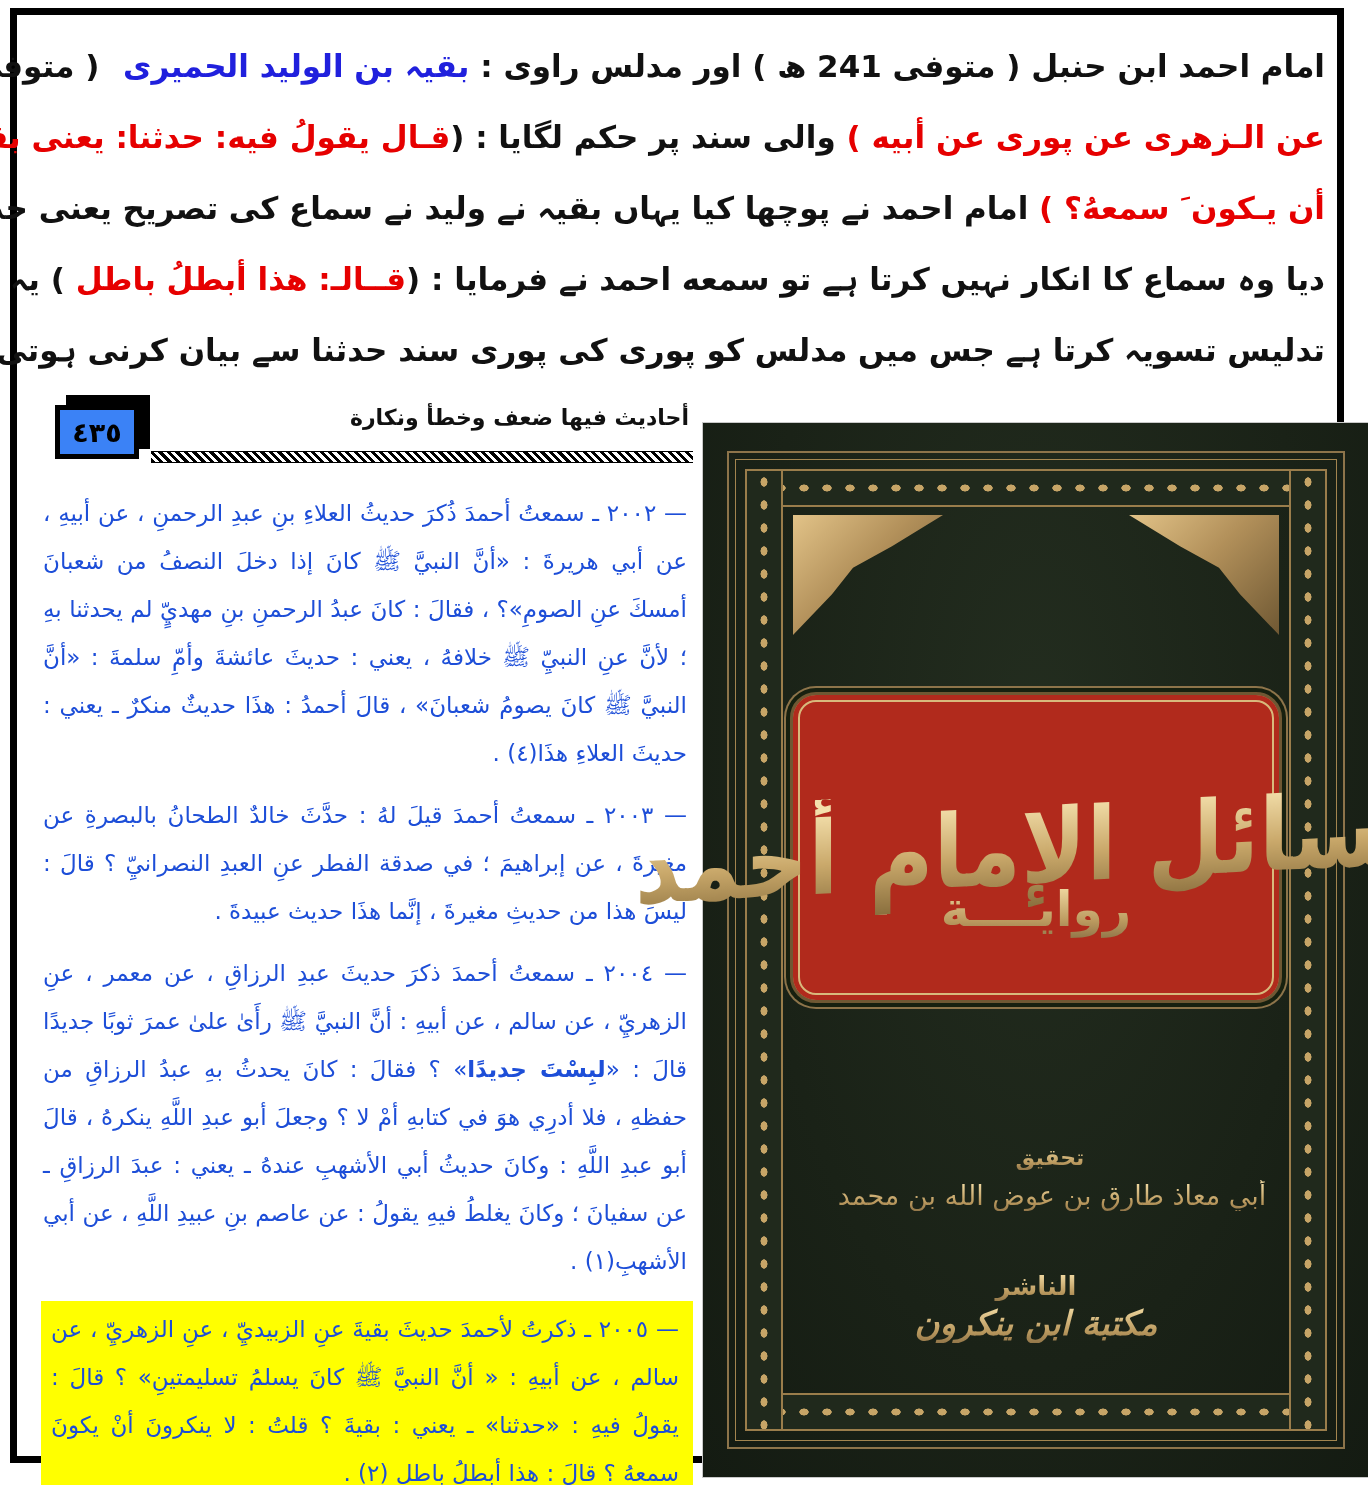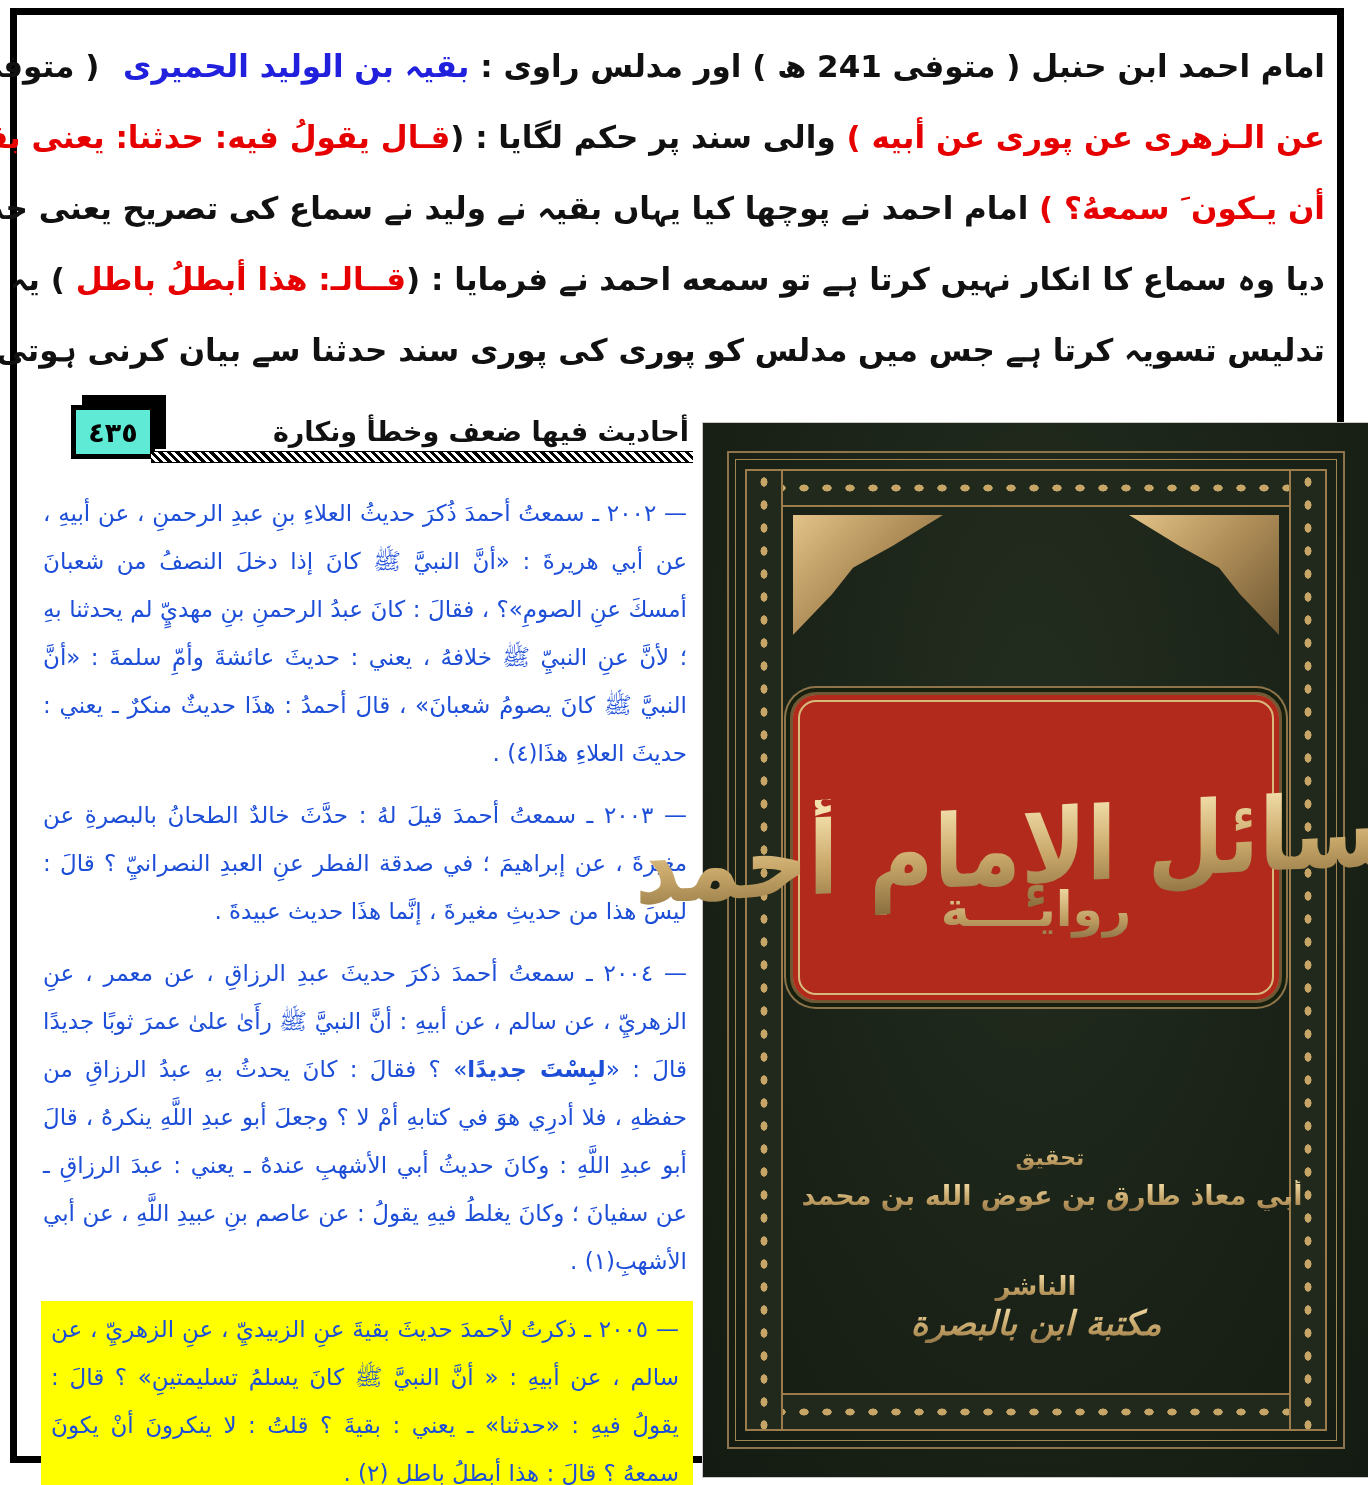--- a/index.html
+++ b/index.html
@@ -23,27 +23,27 @@
   }
   .seg-red{color:#e60000;font-weight:700;}
   .seg-blue{color:#2020dd;font-weight:700;margin-left:13px;}
   .seg-black{color:#111;}
   
   .left-col{
     position:absolute;left:24px;top:388px;width:652px;direction:rtl;
   }
   .col-head{position:relative;height:72px;}
   .col-title{
-    position:absolute;right:4px;top:13px;font-size:27px;color:#111;font-weight:600;
+    position:absolute;right:4px;top:2px;font-size:22px;color:#111;font-weight:600;
   }
   .page-badge{
     position:absolute;left:14px;top:2px;width:74px;height:44px;
-    background:#5eead4;border:5px solid #000;box-shadow:11px -10px 0 0 #000;
+    background:#3b82f6;border:5px solid #000;box-shadow:11px -10px 0 0 #000;
     display:flex;align-items:center;justify-content:center;
-    font-size:27px;font-weight:700;color:#000;margin-left:16px;
+    font-size:27px;font-weight:700;color:#000;
   }
   .hatch-divider{
     position:absolute;left:110px;right:0;top:48px;height:10px;
     background:repeating-linear-gradient(45deg,#000 0 3px,#fff 3px 6px);
     border-top:1px solid #000;border-bottom:1px solid #000;
   }
   .para{
     font-size:23px;line-height:48px;color:#1d4ed8;text-align:justify;
     margin:14px 6px 0 2px;
   }
@@ -113,21 +113,21 @@
   .gold-text{
     position:absolute;left:0;right:0;text-align:center;direction:rtl;
     color:#c9a96a;
     background:linear-gradient(180deg,#ecd49c 15%,#bb9a5f 70%,#93774a 100%);
     -webkit-background-clip:text;background-clip:text;color:transparent;
     white-space:nowrap;
   }
   .riwaya{top:43.5%;font-size:49px;font-weight:700;}
   .narrator{top:51.5%;font-size:31px;font-weight:700;font-style:italic;}
   .tahqiq{top:68.5%;font-size:22px;font-weight:700;padding-left:28px;}
-  .muhaqqiq{top:71.8%;font-size:27px;font-weight:700;padding-left:32px;}
+  .muhaqqiq{top:71.8%;font-size:27px;font-weight:400;padding-left:32px;}
   .nashir{top:80.5%;font-size:26px;font-weight:700;}
   .publisher{top:83.5%;font-size:34px;font-weight:700;font-style:italic;}
 </style>
 </head>
 <body>
 
 <div class="page-frame">
 
   <div class="top-header">
     <div class="h-line"><span class="seg-black">امام احمد ابن حنبل ( متوفی 241 ھ ) اور مدلس راوی : </span><span class="seg-blue">بقیہ بن الولید الحمیری</span><span class="seg-black"> ( متوفی 197 ھ ) امام احمد نے ایک سند (</span></div>
@@ -170,16 +170,16 @@
     <div class="corner corner-tr"></div>
 
     <div class="red-panel">
       <div class="panel-title">مسائل الإمام أحمد</div>
     </div>
 
     <div class="gold-text riwaya">روايــــة</div>
     <div class="gold-text tahqiq">تحقيق</div>
     <div class="gold-text muhaqqiq">أبي معاذ طارق بن عوض الله بن محمد</div>
     <div class="gold-text nashir">الناشر</div>
-    <div class="gold-text publisher">مكتبة ابن بالبصرة</div>
+    <div class="gold-text publisher">مكتبة ابن ینکرون</div>
   </div>
 
 </div>
 
 </body></html>

